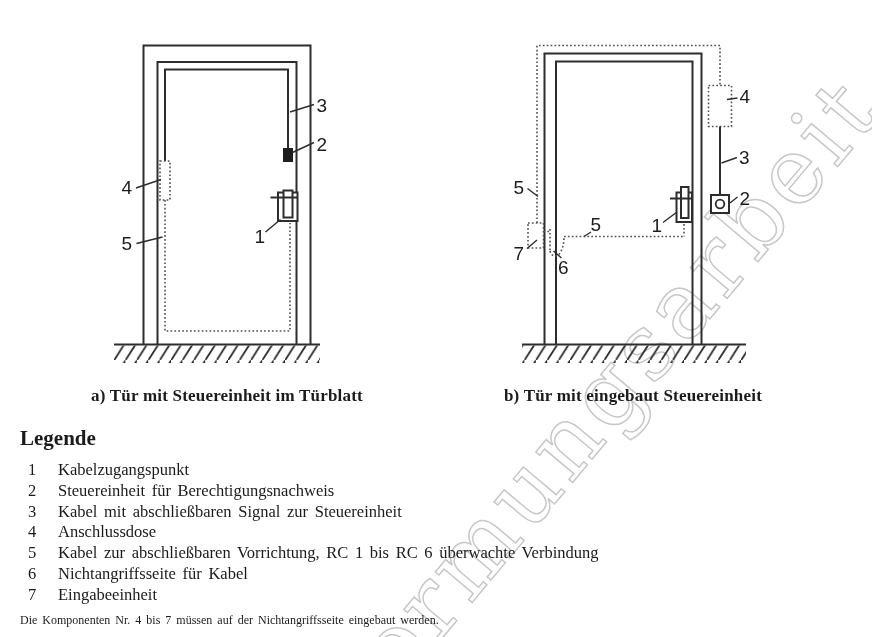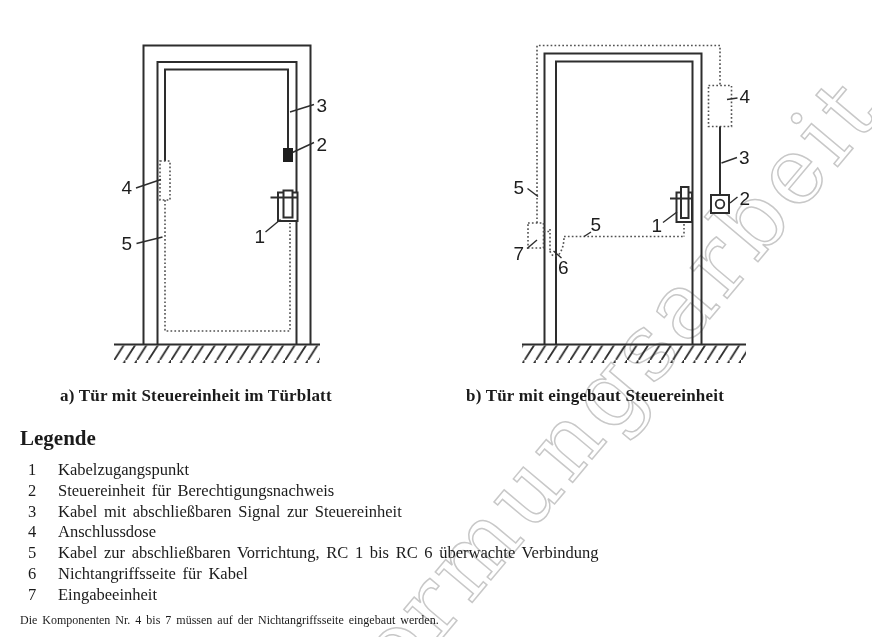--- a/index.html
+++ b/index.html
@@ -10,21 +10,21 @@
     overflow:hidden;
     font-family:"Liberation Serif", serif;
     color:#1b1b1b;
   }
   .layer{position:absolute;left:0;top:0;}
   .watermark-layer{z-index:0;}
   .content-layer{z-index:1;}
   .caption{
     position:absolute;top:386px;
     font-size:17px;font-weight:bold;
-    text-align:left;
+    text-align:center;
     letter-spacing:0.2px;
   }
   .caption-a{left:60px;width:334px;}
   .caption-b{left:466px;width:334px;}
   .legend{position:absolute;left:20px;top:426px;width:680px;z-index:1;}
   .legend-title{font-size:21px;font-weight:bold;}
   .legend-rows{margin-top:9px;}
   .legend-row{display:flex;line-height:20.8px;font-size:16.5px;word-spacing:2.5px;}
   .legend-num{width:38px;flex:0 0 38px;padding-left:8px;box-sizing:border-box;}
   .legend-text{flex:1;}

